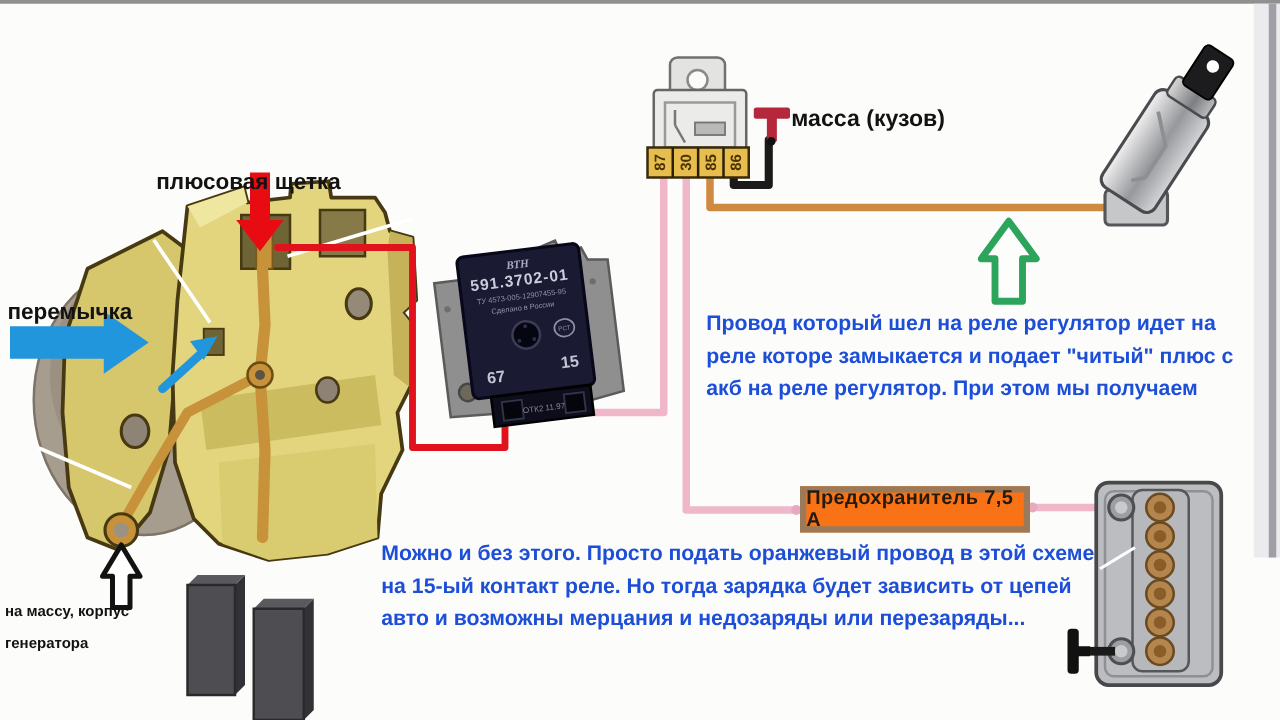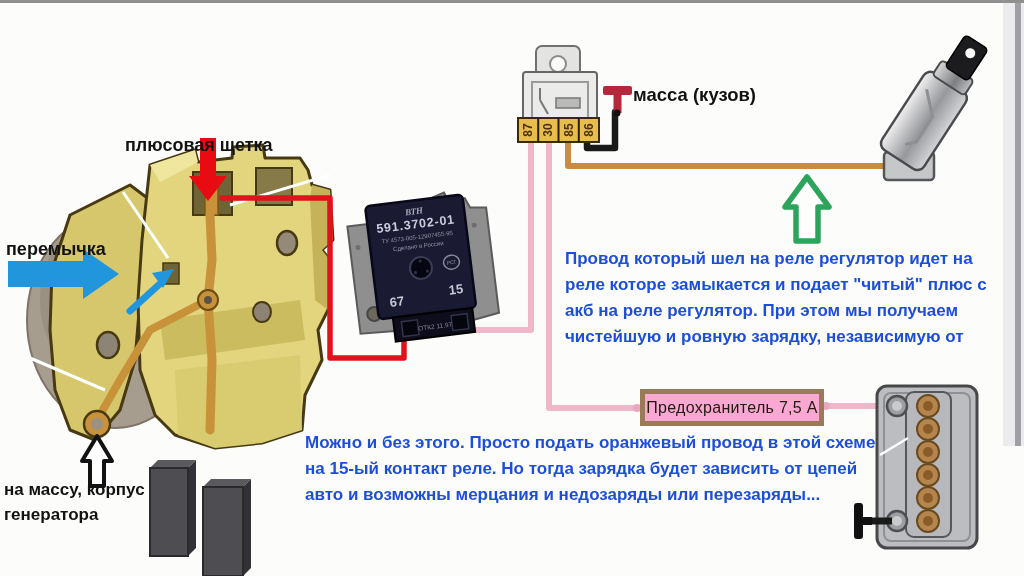--- a/index.html
+++ b/index.html
@@ -7,22 +7,22 @@
     --arrow-green:#2ca45c; --arrow-blue:#2196dd; --arrow-red:#e80c12;
     --fuse-border:#9a7a58; --terminal-yellow:#e7bd4e; --regulator-navy:#1a1a32; --holder-yellow:#e2d57e;
   }
   html,body{margin:0;padding:0;background:#fcfcfa;}
   .stage{position:relative;width:1024px;height:576px;overflow:hidden;background:#fcfcfa;
          font-family:"Liberation Sans","DejaVu Sans",sans-serif;}
   svg{position:absolute;left:0;top:0;}
   .lbl{position:absolute;font-weight:bold;color:#121212;white-space:nowrap;}
   .para{position:absolute;font-weight:bold;font-size:17px;line-height:26px;color:#1d4ed8;white-space:nowrap;}
   .fuse{position:absolute;left:640px;top:389px;width:184px;height:37px;border:5px solid var(--fuse-border);
-        background:#f9a8d4;box-sizing:border-box;display:flex;align-items:center;justify-content:center;
-        font-weight:normal;font-size:16px;color:#241a0e;letter-spacing:.3px;}
+        background:#f97316;box-sizing:border-box;display:flex;align-items:center;justify-content:center;
+        font-weight:bold;font-size:16px;color:#241a0e;letter-spacing:.3px;}
   .w{fill:none;stroke-linejoin:round;stroke-linecap:round;}
   .w-red{stroke:var(--wire-red);stroke-width:5.5;}
   .w-pink{stroke:var(--wire-pink);stroke-width:6;}
   .w-orange{stroke:var(--wire-orange);stroke-width:6;}
   .w-black{stroke:var(--wire-black);stroke-width:6.5;}
   .tnum{font-family:"Liberation Sans",sans-serif;font-weight:bold;font-size:12px;fill:#4a3204;}
   .reg-brand{font-family:"Liberation Serif",serif;font-style:italic;font-weight:bold;font-size:9px;fill:#a9acc0;}
   .reg-model{font-family:"Liberation Sans",sans-serif;font-weight:bold;font-size:12.5px;fill:#caccdb;letter-spacing:.8px;}
   .reg-tiny{font-family:"Liberation Sans",sans-serif;font-size:6px;fill:#9194a8;}
   .reg-term{font-family:"Liberation Sans",sans-serif;font-weight:bold;font-size:13px;fill:#c3c5d3;}
@@ -209,35 +209,34 @@
   <g>
     <line x1="130" y1="311" x2="163" y2="281" stroke="var(--arrow-blue)" stroke-width="7" stroke-linecap="round"></line>
     <path d="M174,269 L152,273 L163,288 Z" fill="var(--arrow-blue)"></path>
   </g>
   <path d="M97,436 L112,461 L104,461 L104,486 L90,486 L90,461 L82,461 Z" fill="#ffffff" stroke="#121212" stroke-width="4" stroke-linejoin="round"></path>
   <path d="M807,177 L829,207 L818,207 L818,241 L796,241 L796,207 L785,207 Z" fill="#fdfdfb" stroke="var(--arrow-green)" stroke-width="5.5" stroke-linejoin="round"></path>
 </svg>
 
 <div class="lbl" style="left:125px;top:99px;font-size:18px;margin-top:36px;">плюсовая щетка</div>
 <div class="lbl" style="left:6px;top:239px;font-size:18px;">перемычка</div>
-<div class="lbl" style="left:4px;top:477px;font-size:17px;line-height:25px;">
+<div class="lbl" style="left:4px;top:477px;font-size:12px;line-height:25px;">
   <div>на массу, корпус</div>
   <div>генератора</div>
 </div>
 <div class="lbl" style="left:633px;top:84px;font-size:18.5px;">масса (кузов)</div>
 
 <div class="fuse">
   <span>Предохранитель 7,5 А</span>
 </div>
 
 <div class="para" style="left:565px;top:246px;">
   <div>Провод который шел на реле регулятор идет на</div>
   <div>реле которе замыкается и подает "читый" плюс с</div>
   <div>акб на реле регулятор. При этом мы получаем</div>
-  <div>чистейшую и ровную зарядку, независимую от</div>
 </div>
 
 <div class="para" style="left:277px;top:430px;margin-left:28px;">
   <div>Можно и без этого. Просто подать оранжевый провод в этой схеме</div>
   <div>на 15-ый контакт реле. Но тогда зарядка будет зависить от цепей</div>
   <div>авто и возможны мерцания и недозаряды или перезаряды...</div>
 </div>
 
 </div>
 

